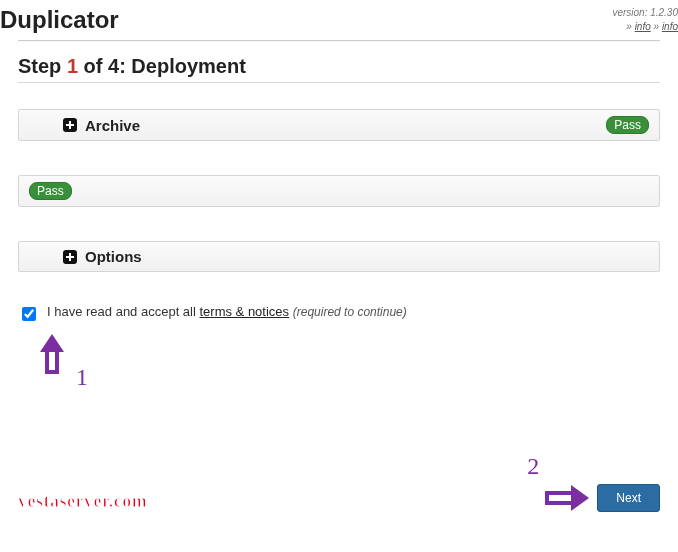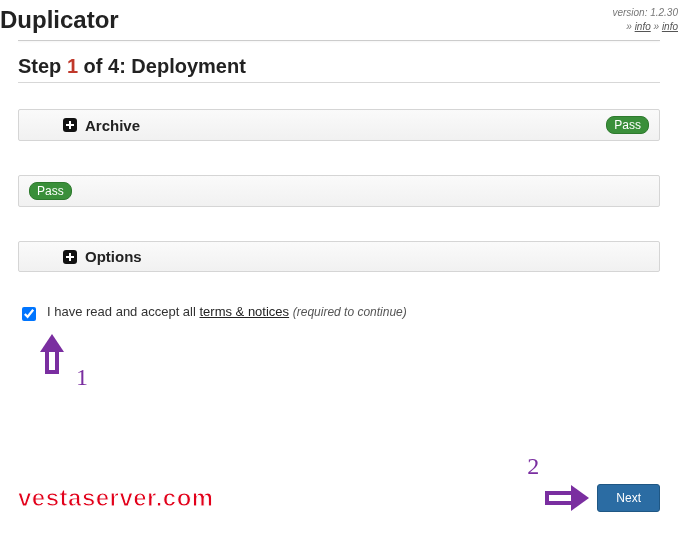--- a/index.html
+++ b/index.html
@@ -128,22 +128,22 @@
     font-weight: 500;
   }
   .annot-up .annot-num { position: absolute; left: 40px; top: 30px; }
   .footer-row {
     margin-top: 90px;
     display: flex;
     justify-content: space-between;
     align-items: flex-end;
   }
   .watermark {
-    font-family: Liberation Sans, sans-serif;
-    font-size: 24px;
+    font-family: Liberation Serif, serif;
+    font-size: 18px;
     font-weight: bold;
     color: #e2001a;
     -webkit-text-stroke: 1px #fff;
     letter-spacing: 0.5px;
   }
   .next-cluster { display: flex; align-items: center; gap: 8px; }
   .annot-right { position: relative; display: flex; align-items: center; }
   .annot-right .annot-num { position: absolute; top: -32px; left: -18px; }
   .arrow-right-stem {
     width: 26px; height: 14px;

